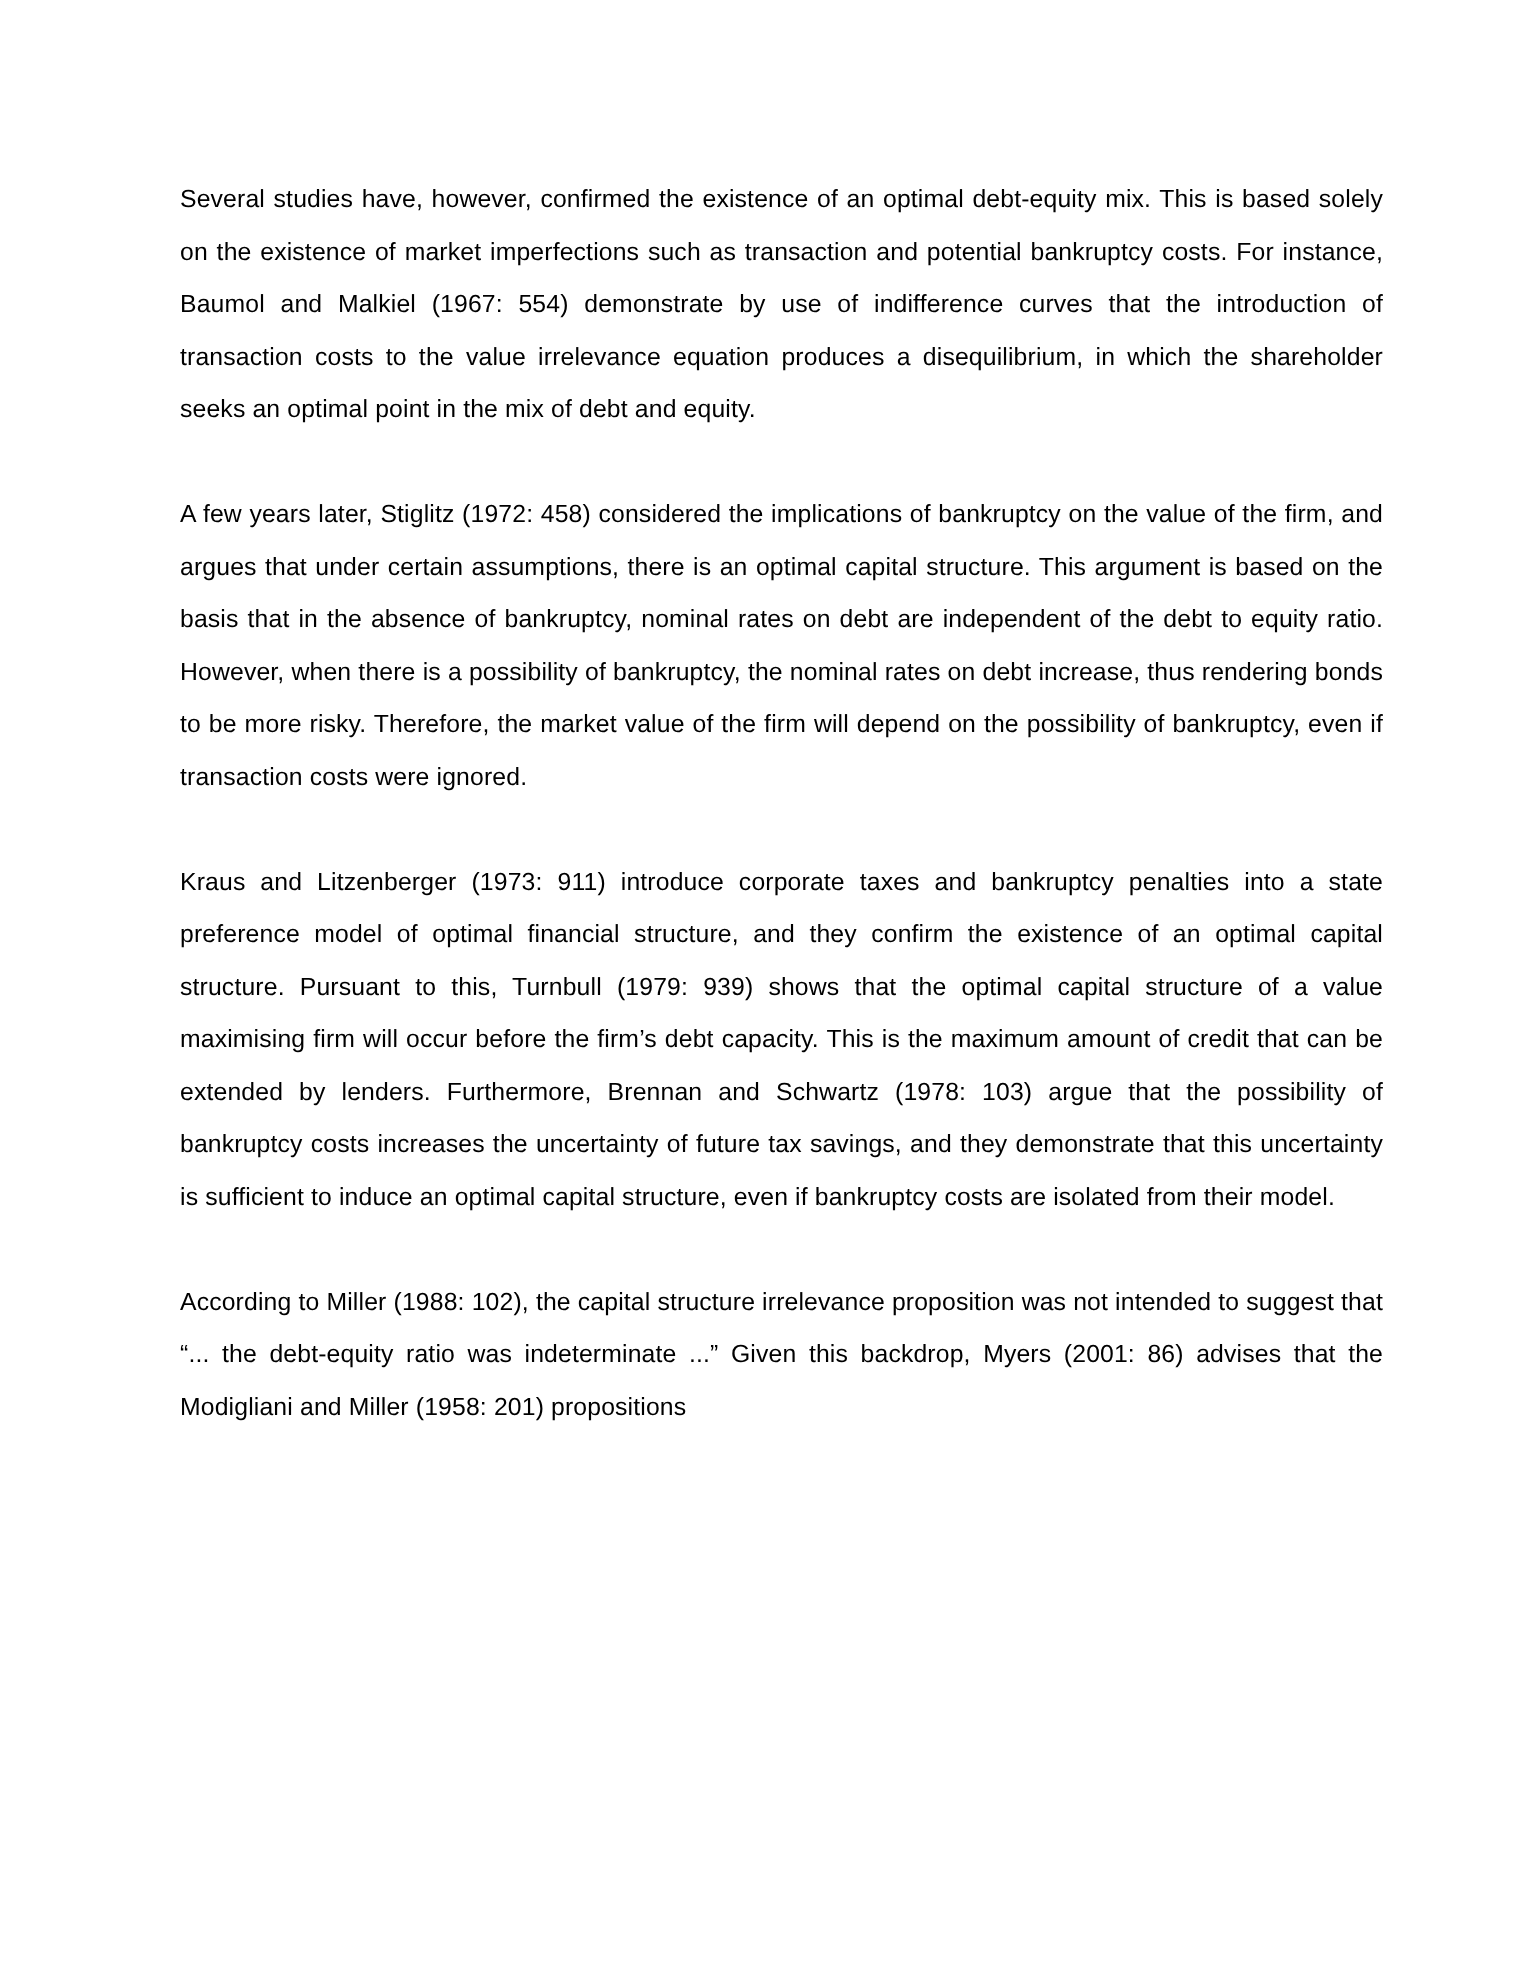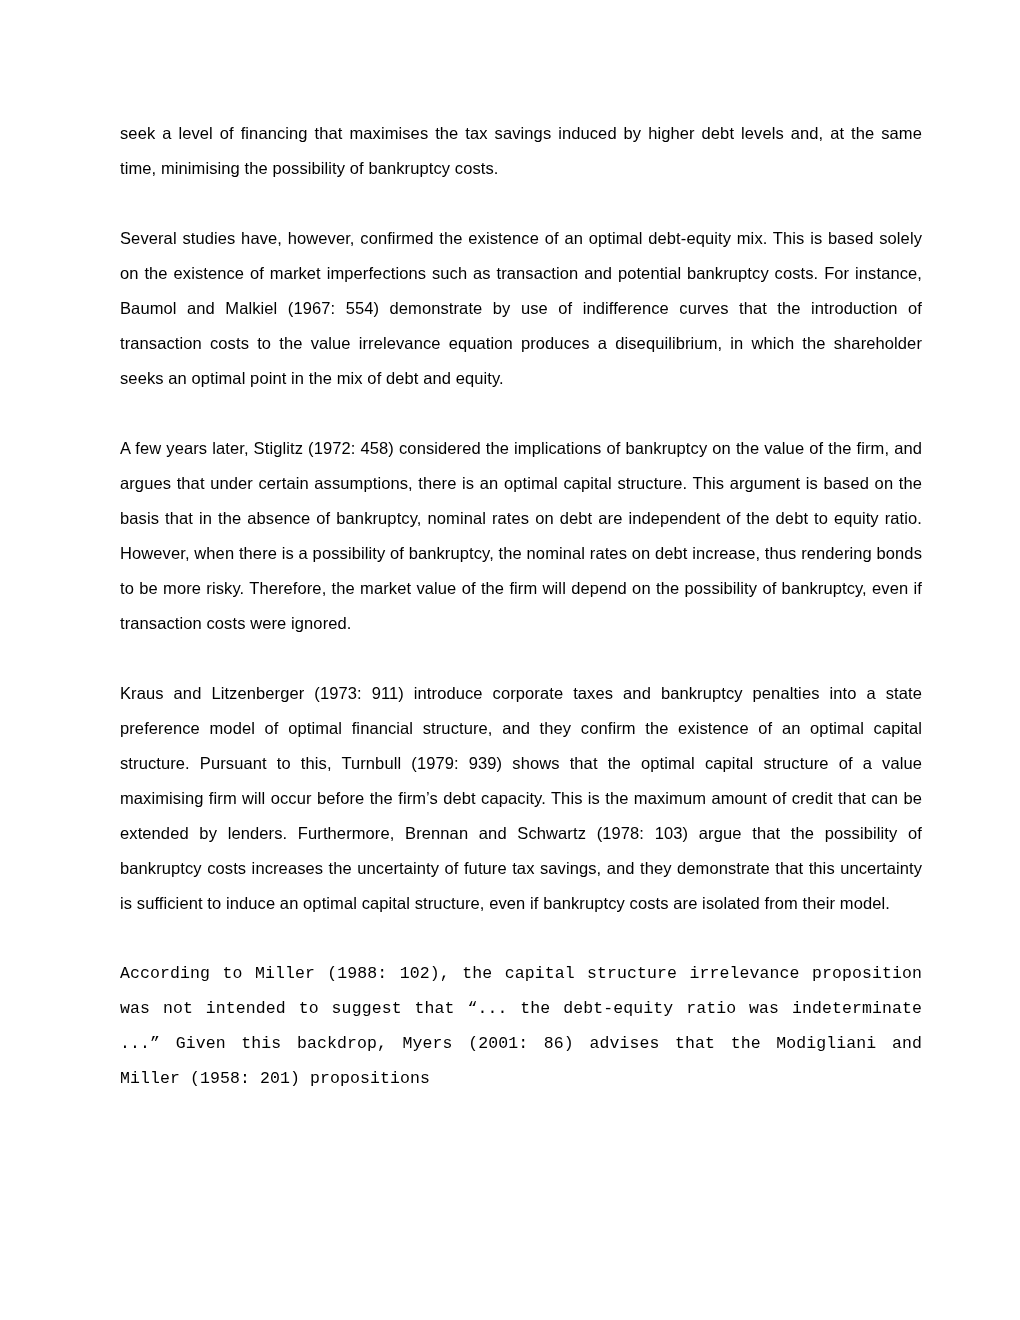--- a/index.html
+++ b/index.html
@@ -19,25 +19,23 @@
   .page p {
     margin: 0 0 35px 0;
     font-size: 16.5px;
     line-height: 35px;
     text-align: justify;
     text-justify: inter-word;
     letter-spacing: 0.1px;
   }
   .page p:last-child {
     margin-bottom: 0;
-    font-family: Liberation Mono, monospace;
   }
 </style>
 </head>
 <body>
 
 <div class="page">
-  <p>seek a level of financing that maximises the tax savings induced by higher debt levels and, at the same time, minimising the possibility of bankruptcy costs.</p>
   <p>Several studies have, however, confirmed the existence of an optimal debt-equity mix. This is based solely on the existence of market imperfections such as transaction and potential bankruptcy costs. For instance, Baumol and Malkiel (1967: 554) demonstrate by use of indifference curves that the introduction of transaction costs to the value irrelevance equation produces a disequilibrium, in which the shareholder seeks an optimal point in the mix of debt and equity.</p>
   <p>A few years later, Stiglitz (1972: 458) considered the implications of bankruptcy on the value of the firm, and argues that under certain assumptions, there is an optimal capital structure. This argument is based on the basis that in the absence of bankruptcy, nominal rates on debt are independent of the debt to equity ratio. However, when there is a possibility of bankruptcy, the nominal rates on debt increase, thus rendering bonds to be more risky. Therefore, the market value of the firm will depend on the possibility of bankruptcy, even if transaction costs were ignored.</p>
   <p>Kraus and Litzenberger (1973: 911) introduce corporate taxes and bankruptcy penalties into a state preference model of optimal financial structure, and they confirm the existence of an optimal capital structure. Pursuant to this, Turnbull (1979: 939) shows that the optimal capital structure of a value maximising firm will occur before the firm’s debt capacity. This is the maximum amount of credit that can be extended by lenders. Furthermore, Brennan and Schwartz (1978: 103) argue that the possibility of bankruptcy costs increases the uncertainty of future tax savings, and they demonstrate that this uncertainty is sufficient to induce an optimal capital structure, even if bankruptcy costs are isolated from their model.</p>
   <p>According to Miller (1988: 102), the capital structure irrelevance proposition was not intended to suggest that “... the debt-equity ratio was indeterminate ...” Given this backdrop, Myers (2001: 86) advises that the Modigliani and Miller (1958: 201) propositions</p>
 </div>
 
 </body></html>

